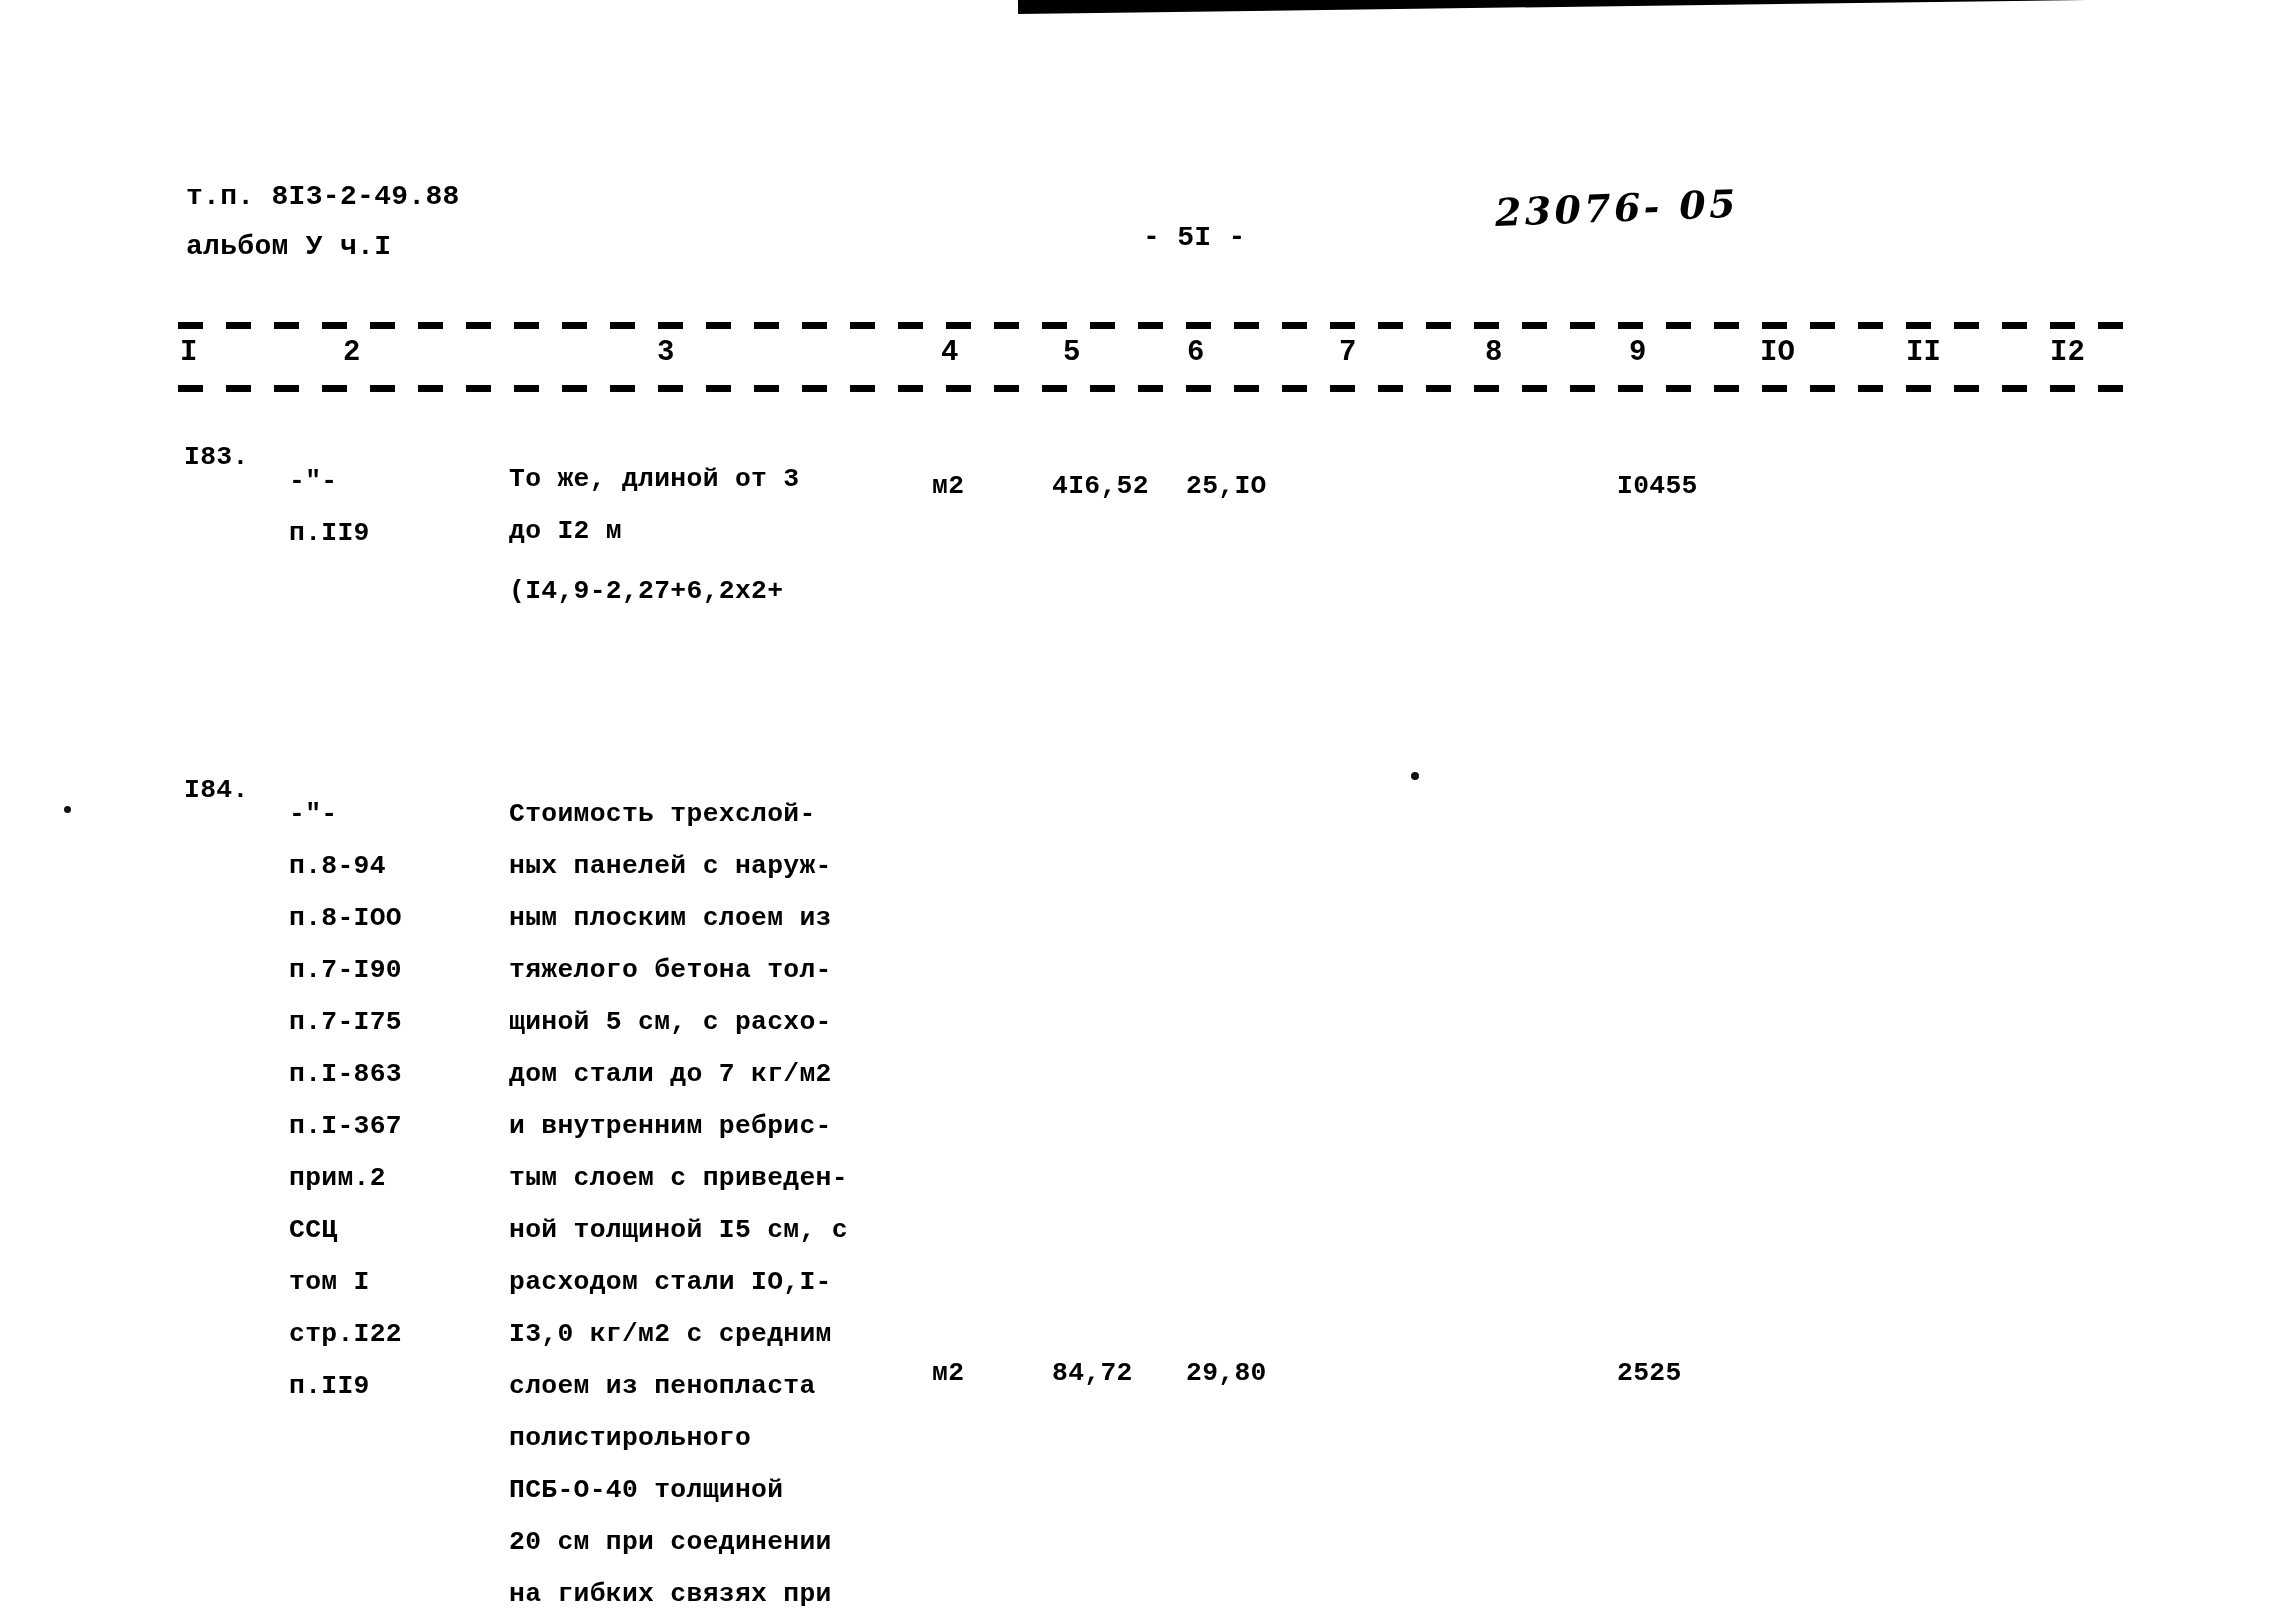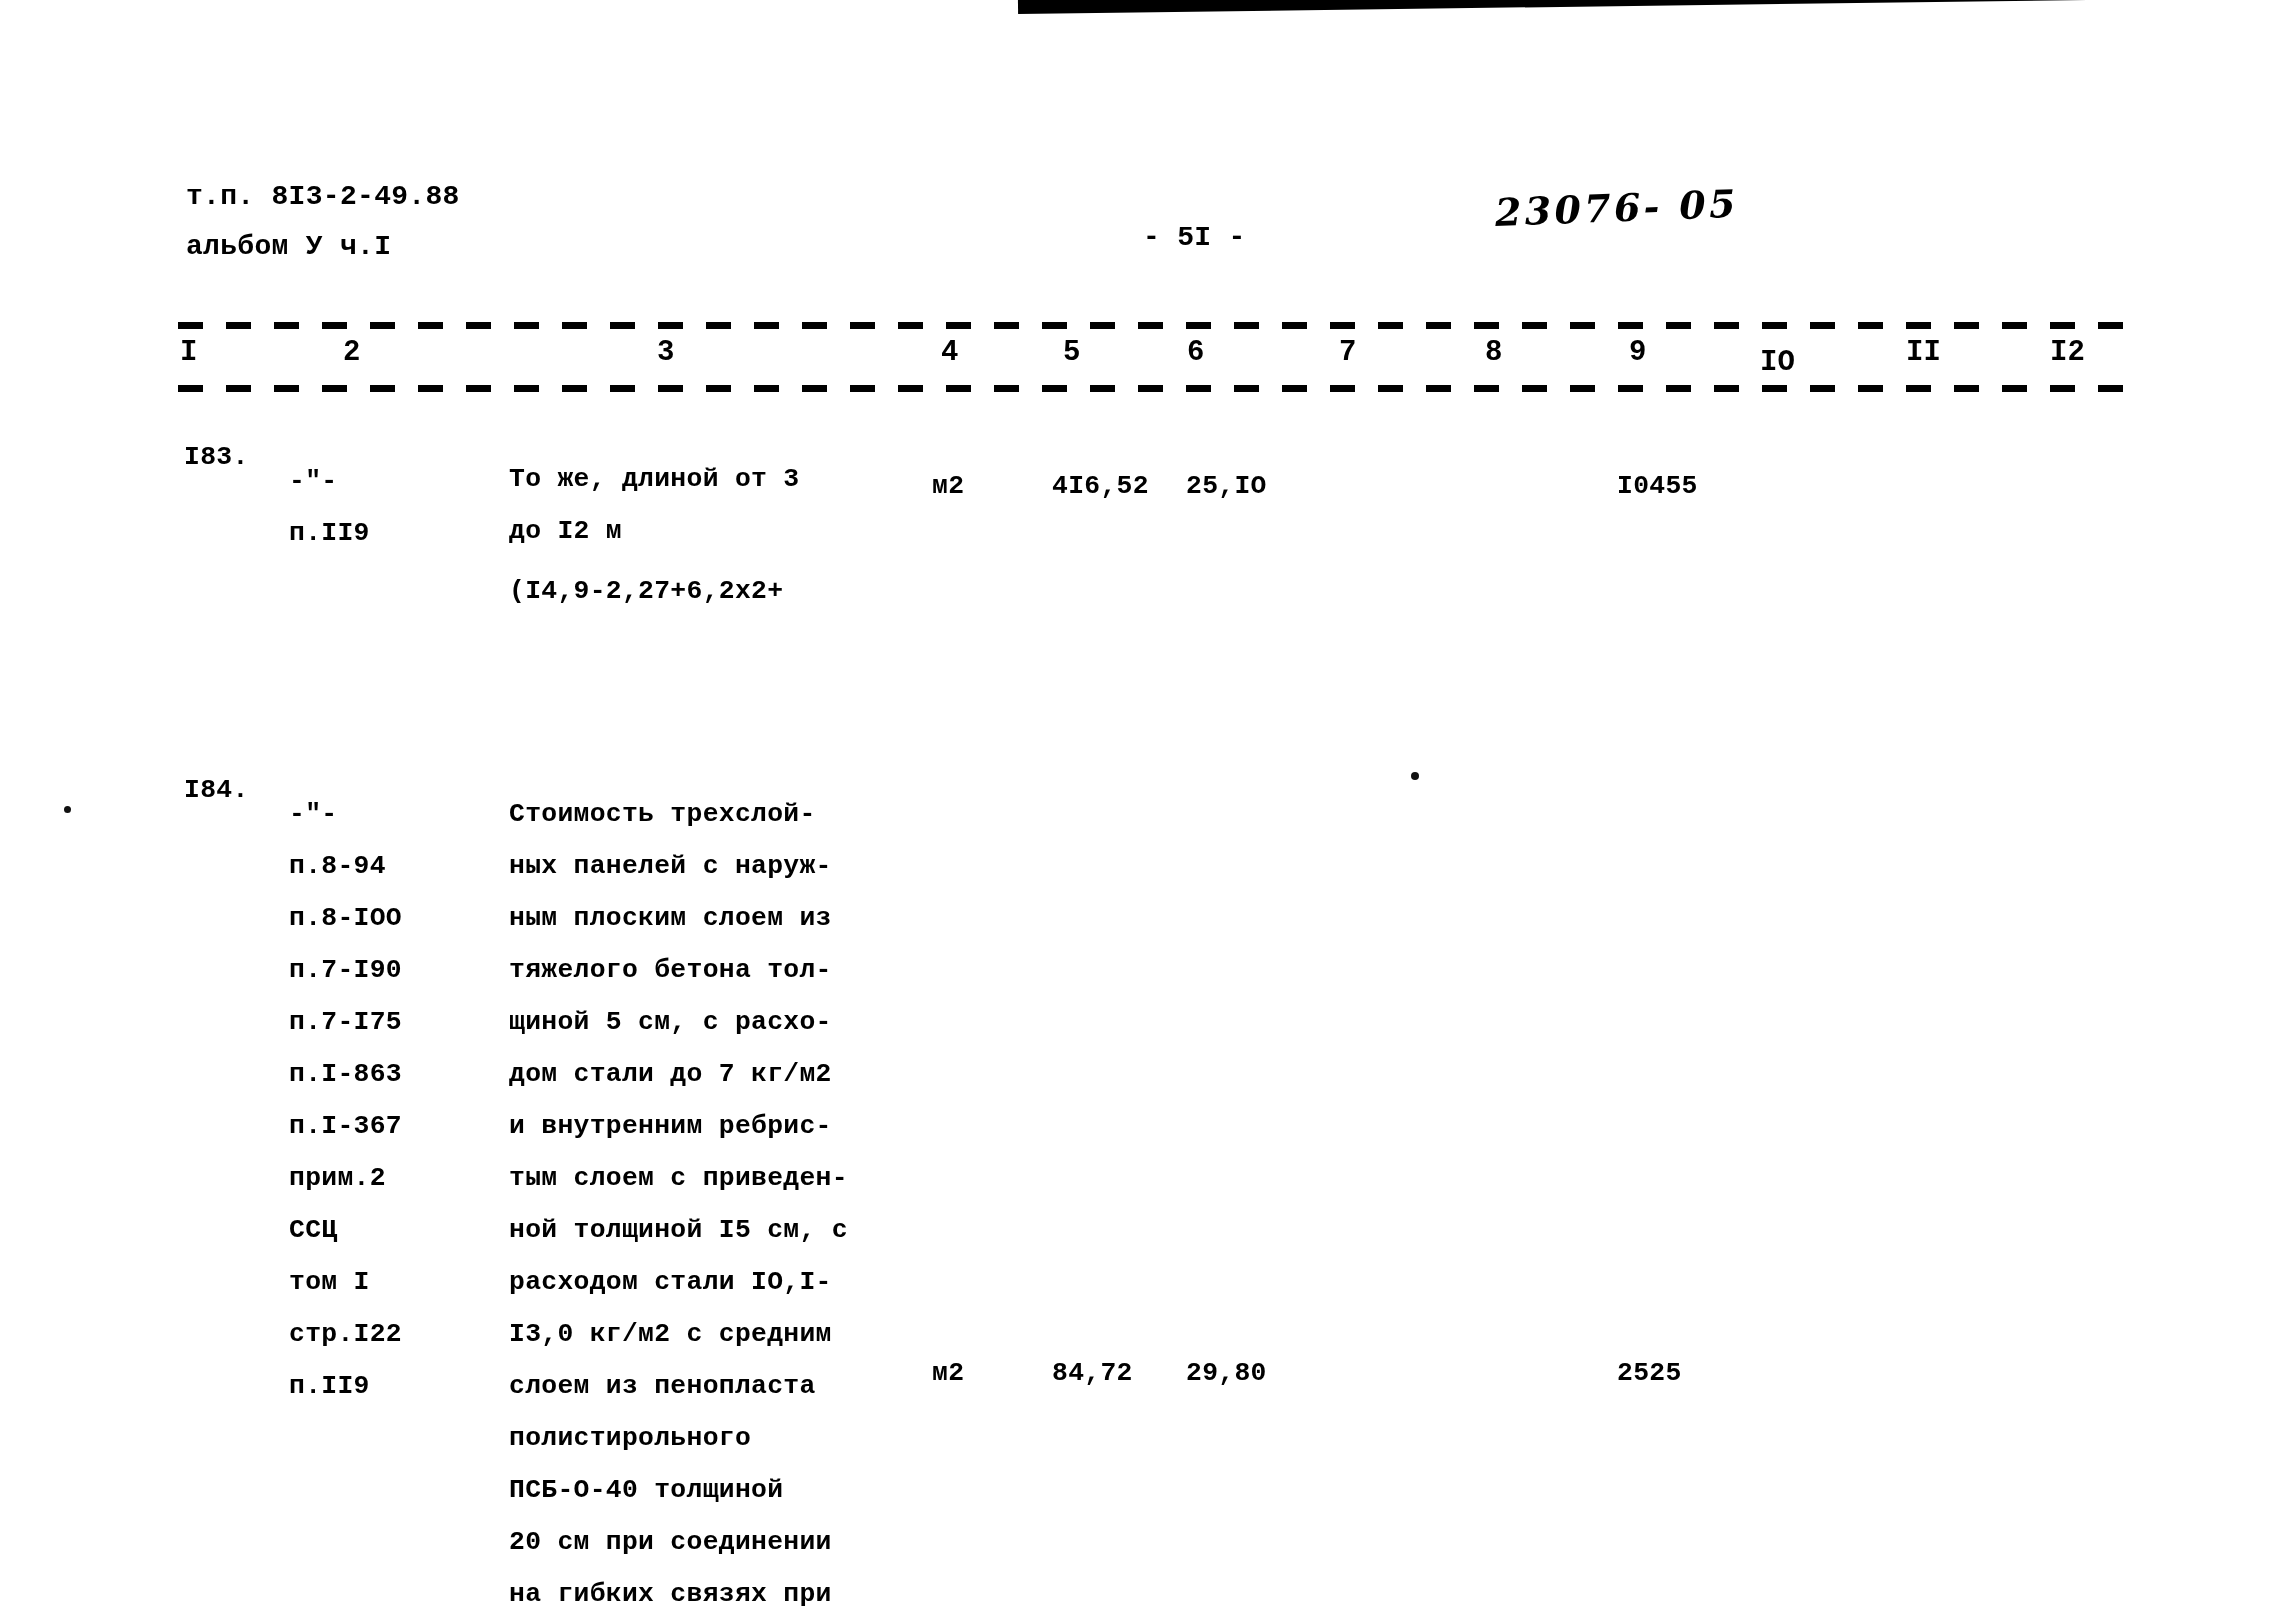--- a/index.html
+++ b/index.html
@@ -117,21 +117,21 @@
 
   <div class="colnum" style="left:180px;  top:337px;">I</div>
   <div class="colnum" style="left:343px;  top:337px;">2</div>
   <div class="colnum" style="left:657px;  top:337px;">3</div>
   <div class="colnum" style="left:941px; top:337px;">4</div>
   <div class="colnum" style="left:1063px; top:337px;">5</div>
   <div class="colnum" style="left:1187px; top:337px;">6</div>
   <div class="colnum" style="left:1339px; top:337px;">7</div>
   <div class="colnum" style="left:1485px; top:337px;">8</div>
   <div class="colnum" style="left:1629px; top:337px;">9</div>
-  <div class="colnum" style="left:1760px; top:337px;margin-top:10px;">IO</div>
+  <div class="colnum" style="left:1760px; top:337px;">IO</div>
   <div class="colnum" style="left:1906px; top:337px;">II</div>
   <div class="colnum" style="left:2050px; top:337px;">I2</div>
 
   <div class="dashrule" style="left:178px; top:385px; width:2027px;"></div>
 
   <div>
 
     <div class="t" style="left:184px; top:443px;">I83.</div>
 
     <div class="block tight" style="left:289px; top:443px;">

